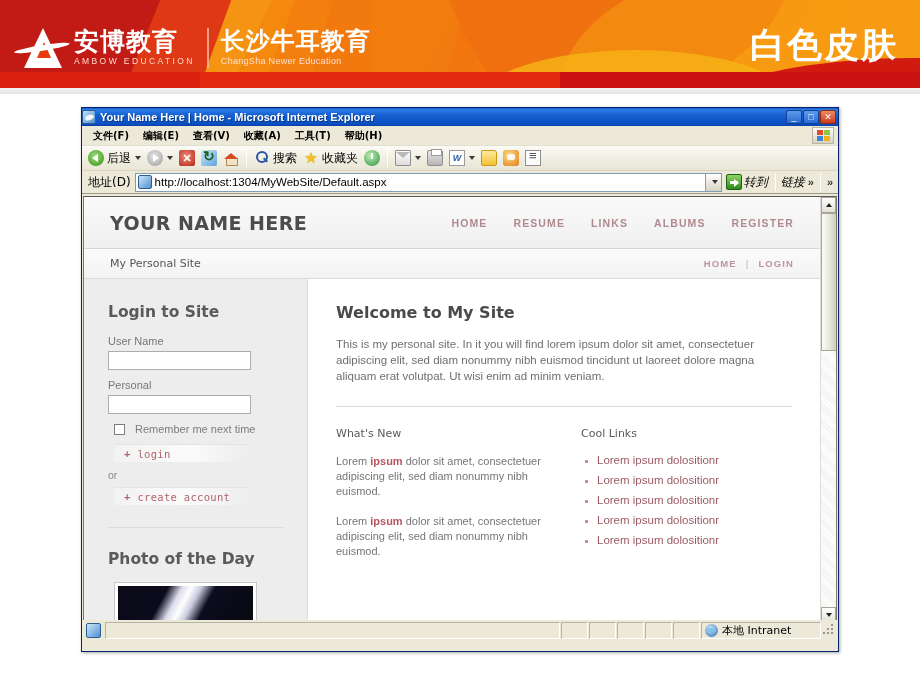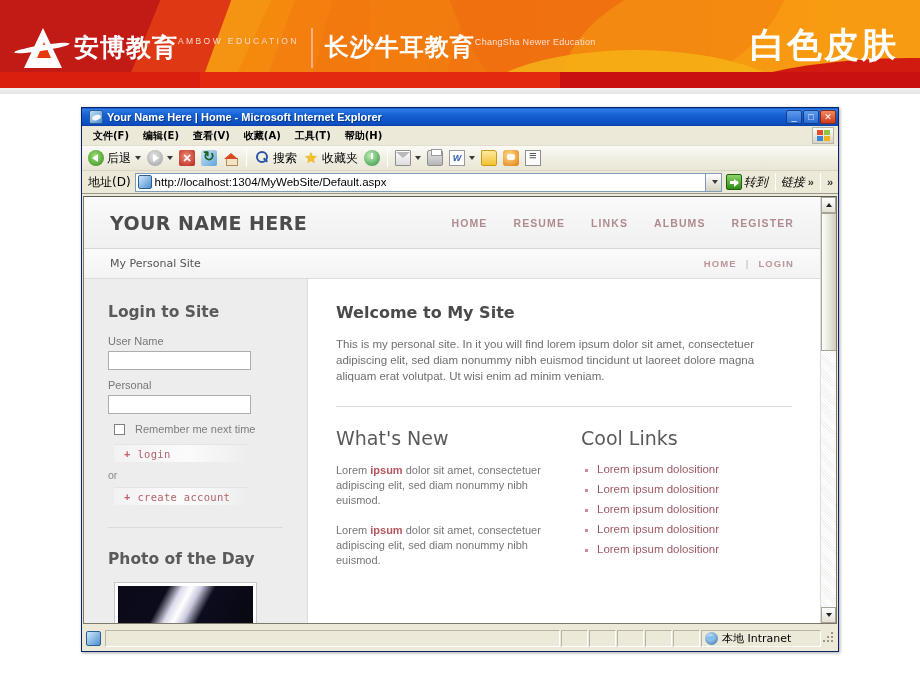--- a/index.html
+++ b/index.html
@@ -48,21 +48,21 @@
   .logo-a .inner {
     position:absolute; left:19px; top:16px; width:0;height:0;
     border-left:7px solid transparent; border-right:7px solid transparent;
     border-bottom:16px solid #e8390f;
   }
   .logo-a .swoosh {
     position:absolute; left:-4px; top:16px; width:56px; height:12px;
     background:#ffffff; border-radius:50%/60%;
     transform:rotate(-9deg) scaleY(.45);
   }
-  .logo-cn { display:flex; flex-direction:row; justify-content:center; }
+  .logo-cn { display:flex; flex-direction:column; justify-content:center; }
   .logo-cn-main {
     font-family:"DejaVu Sans", sans-serif; font-weight:bold; color:#fff;
     font-size:25px; letter-spacing:1px; line-height:1.05;
   }
   .logo-cn-sub {
     font-family:"Liberation Sans", sans-serif; color:#ffd9c8;
     font-size:8.5px; letter-spacing:2.4px; line-height:1.3; margin-top:1px;
   }
   .logo-div { width:2px; height:40px; background:#ffb9a0; margin:0 12px; opacity:.8; }
   .logo-cn2-main {
@@ -82,21 +82,21 @@
   
   .ie-window {
     position:absolute; left:81px; top:107px; width:758px; height:545px;
     background:#ece9d8;
     border:1px solid #0a246a;
     box-shadow:1px 1px 3px rgba(0,0,0,.35);
   }
   .titlebar {
     height:18px;
     background:linear-gradient(to bottom,#0a58c8 0%,#2f7ae5 8%,#1560d2 40%,#0b4ec0 90%,#0a3ca8 100%);
-    display:flex; align-items:center; padding:0 1px 0 7px;
+    display:flex; align-items:center; padding:0 1px 0 0;
   }
   .tb-icon {
     width:14px;height:14px;margin-right:4px;flex:none;
     background:linear-gradient(135deg,#bfe0f5,#4f8fd0);
     border:1px solid #2b5f92; border-radius:2px; position:relative;
   }
   .tb-icon:after{
     content:""; position:absolute; left:2px; top:4px; width:9px;height:5px;
     background:#fff; border-radius:50%; transform:rotate(-18deg); opacity:.9;
   }
@@ -279,21 +279,21 @@
   }
   .body-text {
     font-size:11.5px; color:#6f6f6f; line-height:16px; margin:0;
     font-family:"Liberation Sans",sans-serif;
   }
   .hr-right { height:1px; background:#dcdcdc; margin:22px 0 20px 0; }
   .two-cols { display:flex; gap:34px; }
   .c-col { flex:1; }
   .h-sub {
     font-family:"DejaVu Sans","Liberation Sans",sans-serif;
-    font-size:19px; color:#5a5a5a; font-weight:normal; margin:0 0 14px 0;
+    font-size:11px; color:#5a5a5a; font-weight:normal; margin:0 0 14px 0;
   }
   .news-p { font-size:11px; color:#767676; line-height:15px; margin:0 0 15px 0; font-family:"Liberation Sans",sans-serif;}
   .news-p b { color:#b5565f; font-weight:bold; }
   .link-list { list-style:none; margin:4px; padding:0; }
   .link-list li { display:flex; align-items:flex-start; gap:9px; margin-bottom:8px; }
   .bullet { width:3px;height:3px;background:#c98d93; margin-top:6px; flex:none; }
   .link-list a { font-size:11.5px; color:#9c5a62; text-decoration:none; font-family:"Liberation Sans",sans-serif;}
 
   
   .pg-scroll {
@@ -308,21 +308,21 @@
   .pg-arrow .a-dn { width:0;height:0;border-left:3.5px solid transparent;border-right:3.5px solid transparent;border-top:4px solid #222;}
   .pg-track { flex:1; background:repeating-linear-gradient(45deg,#f2f2ee 0 1px,#fff 1px 2px); position:relative; }
   .pg-thumb {
     position:absolute; left:0; top:0; width:16px; height:138px;
     background:linear-gradient(to right,#fdfdfa,#e5e3d6 60%,#cfccbc);
     border:1px solid #a8a498;
   }
 
   
   .statusbar {
-    position:absolute; left:1px; bottom:3px; width:754px; height:20px;
+    position:absolute; left:1px; bottom:11px; width:754px; height:20px;
     background:#ece9d8; display:flex; align-items:center; gap:1px; padding:0 1px;
   }
   .sb-panel {
     height:17px; border:1px solid #b9b5a5; border-bottom-color:#fff; border-right-color:#fff;
     background:#ece9d8; display:flex; align-items:center; padding:0 3px;
   }
   .sb-main { flex:1; }
   .sb-small { width:27px; }
   .sb-zone { width:120px; gap:4px; }
   .sb-ico { width:13px;height:13px;flex:none;

